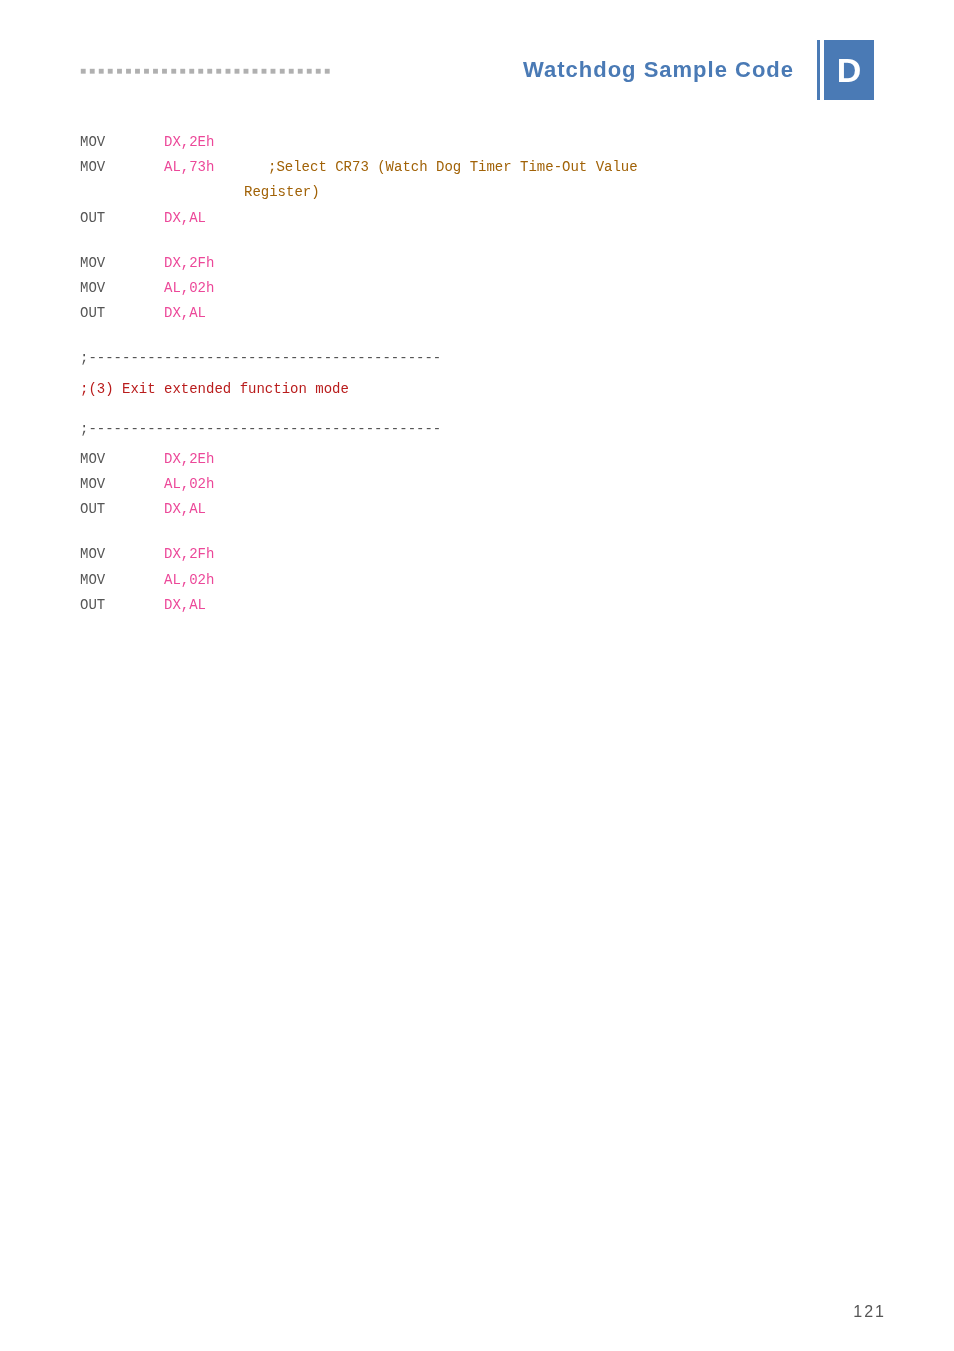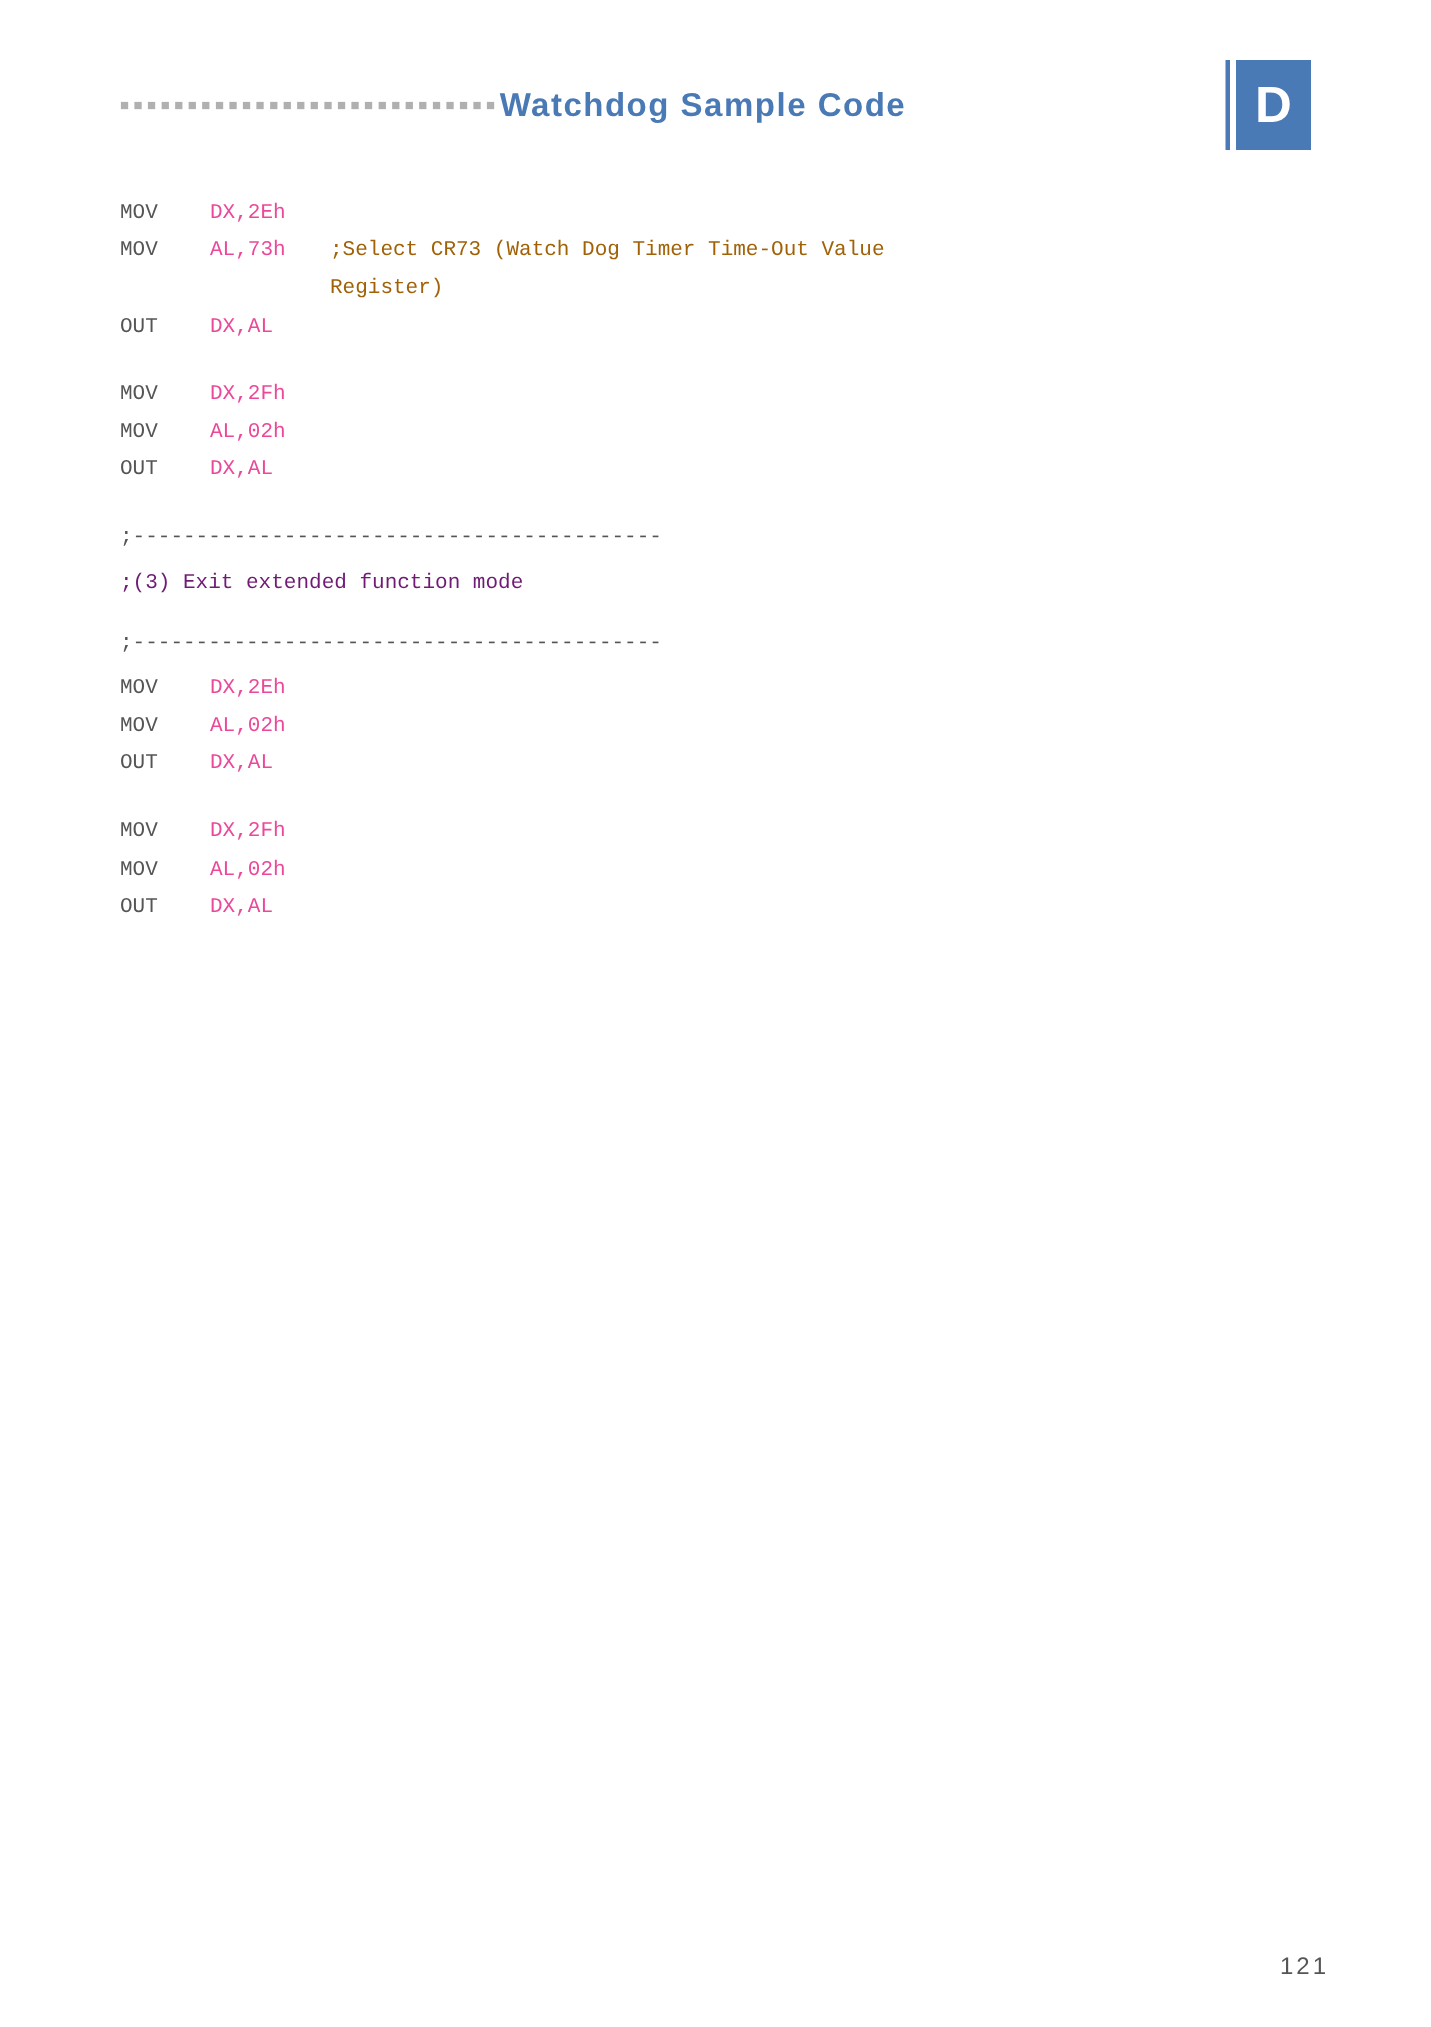--- a/index.html
+++ b/index.html
@@ -49,20 +49,21 @@
       line-height: 1.8;
     }
 
     .code-block {
       margin-bottom: 20px;
     }
 
     .code-line {
       display: flex;
       align-items: flex-start;
+      gap: 24px;
     }
 
     .code-line .mnemonic {
       width: 60px;
       color: #555555;
       flex-shrink: 0;
     }
 
     .code-line .operand {
       width: 80px;
@@ -76,21 +77,21 @@
     }
 
     .separator-line {
       color: #555555;
       margin: 15px 0 5px 0;
       font-family: 'Courier New', Courier, monospace;
       font-size: 14px;
     }
 
     .section-comment {
-      color: #701a75;
+      color: #b91c1c;
       font-family: 'Courier New', Courier, monospace;
       font-size: 14px;
       margin-bottom: 5px;
     }
 
     
     .page-number {
       position: absolute;
       bottom: 30px;
       right: 68px;
@@ -113,21 +114,21 @@
 <div class="page-container">
 
   <div class="header">
 
     <div class="dots-row">
       <span style="color:#b0b0b0; letter-spacing:3px; font-size:10px;">
         ■■■■■■■■■■■■■■■■■■■■■■■■■■■■
       </span>
     </div>
 
-    <div style="flex:1; display:flex; justify-content:space-between; align-items:center; position:relative;">
+    <div style="flex:1; display:flex; justify-content:flex-end; align-items:center; position:relative;">
       <span class="header-title">Watchdog Sample Code</span>
 
       <div style="position:relative; margin-left:10px;">
 
         <div style="position:absolute; left:-2px; top:0; width:3px; height:100%; background:#4a7ab5;"></div>
         <div style="background:#4a7ab5; width:50px; height:60px; display:flex; align-items:center; justify-content:center; margin-left:5px;">
           <span style="color:#ffffff; font-size:34px; font-weight:bold; font-family:Arial,sans-serif;">D</span>
         </div>
       </div>
     </div>

